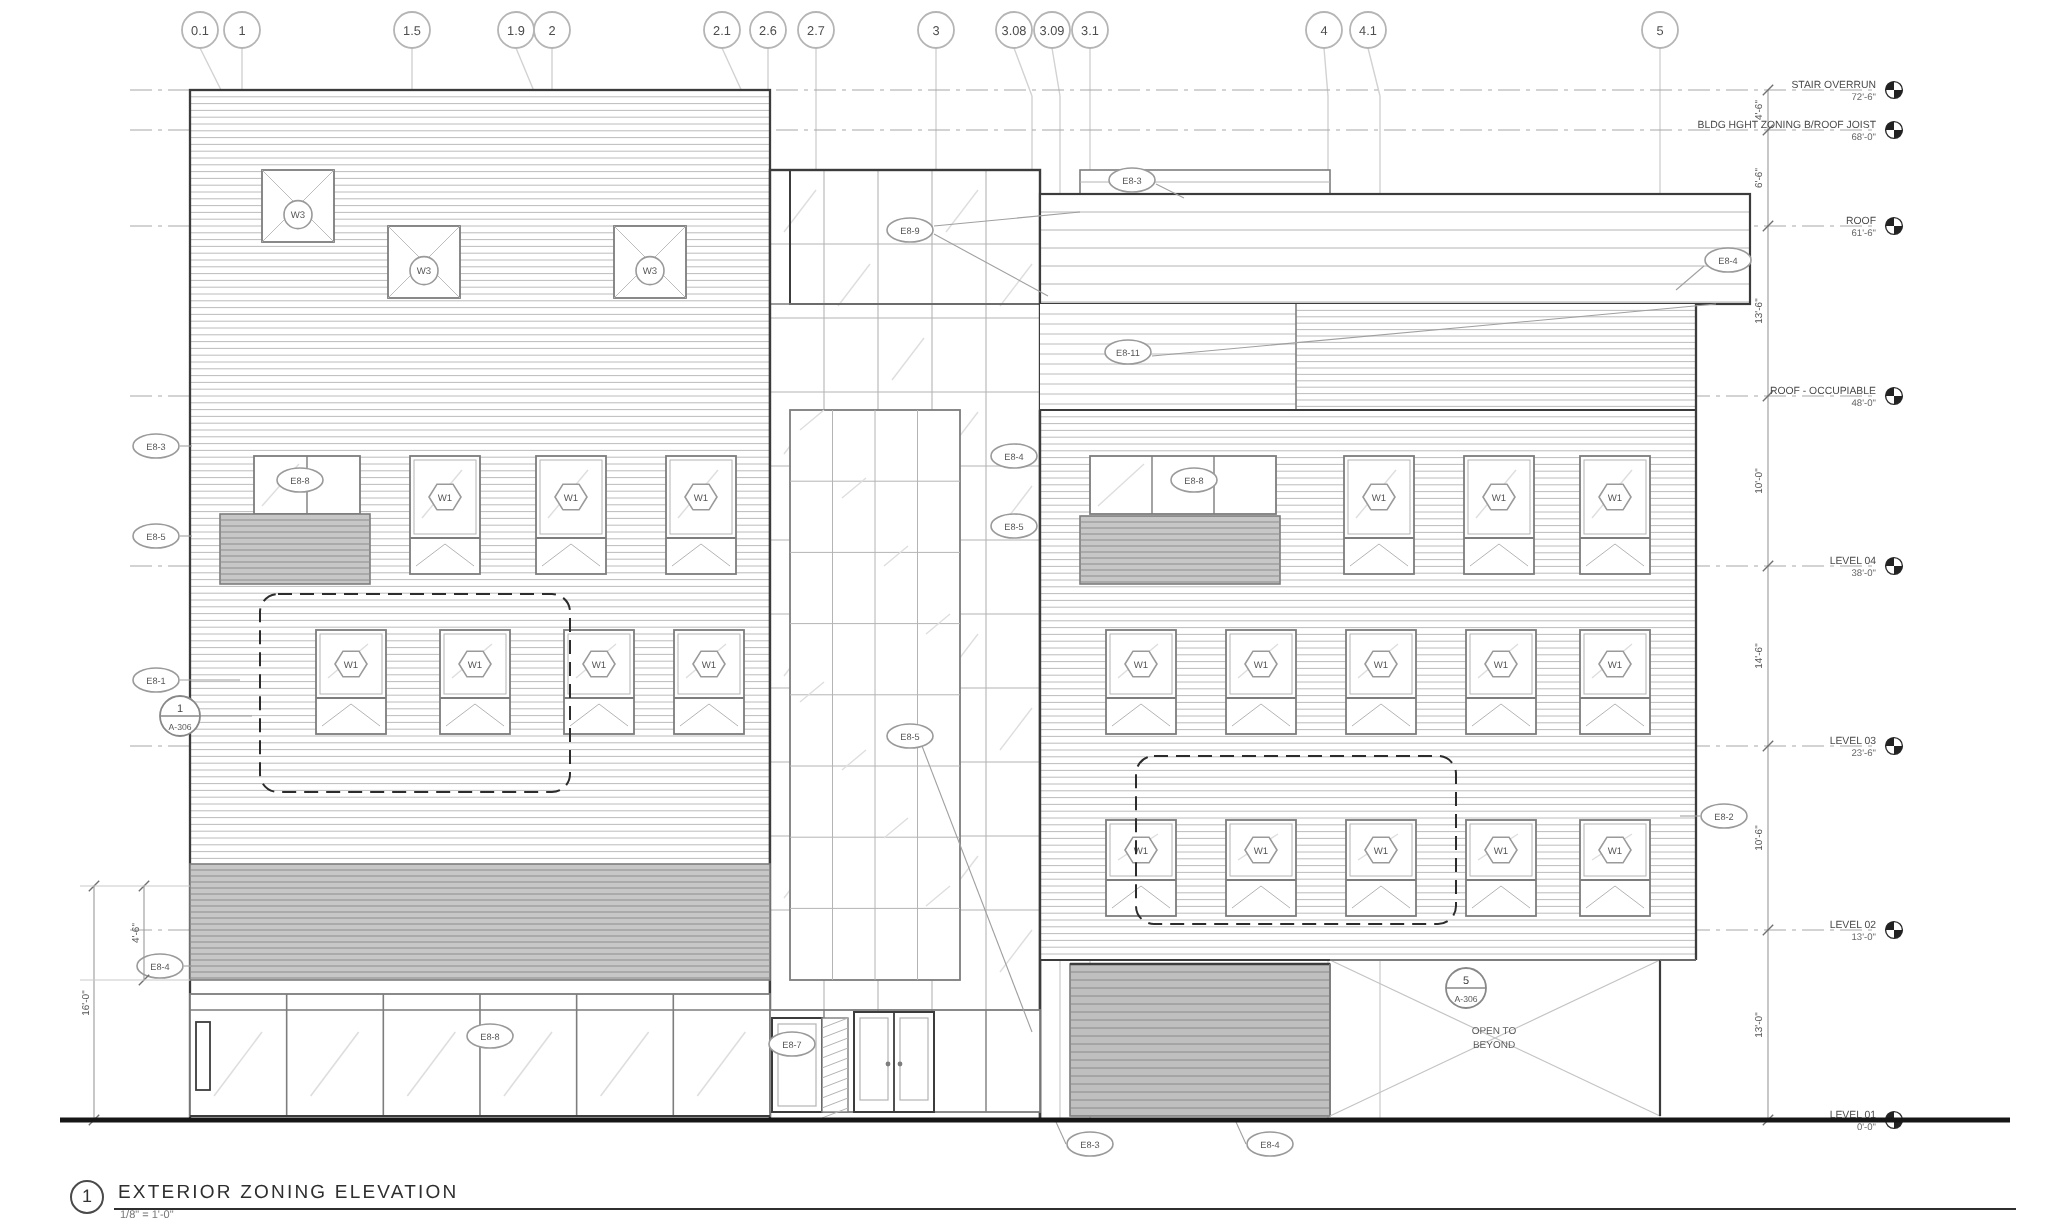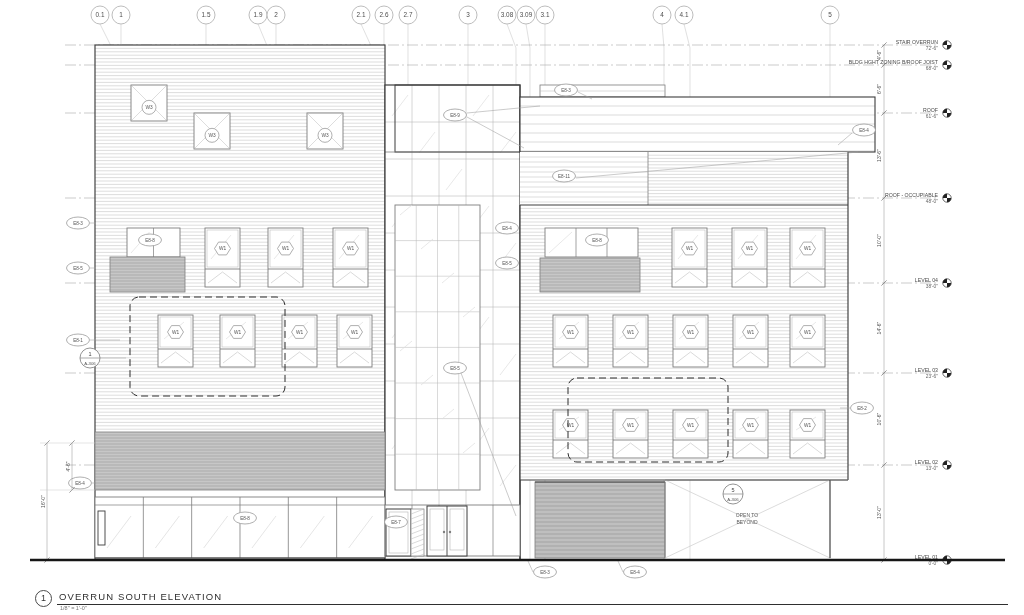--- a/index.html
+++ b/index.html
@@ -998,17 +998,17 @@
       </g>
       <g>
         <line x1="30" y1="560" x2="1005" y2="560" stroke="#161616" stroke-width="2.6" fill="none"></line>
       </g>
     </svg>
 
   <div class="titleblock">
     <div class="tb-circle">
       <span>1</span>
     </div>
-    <span class="tb-title">OVERRUN SOUTH ELEVATION</span>
+    <span class="tb-title">EXTERIOR ZONING ELEVATION</span>
     <div class="tb-rule"></div>
     <span class="tb-scale">1/8" = 1'-0"</span>
   </div>
 </div>
 
 </body></html>

